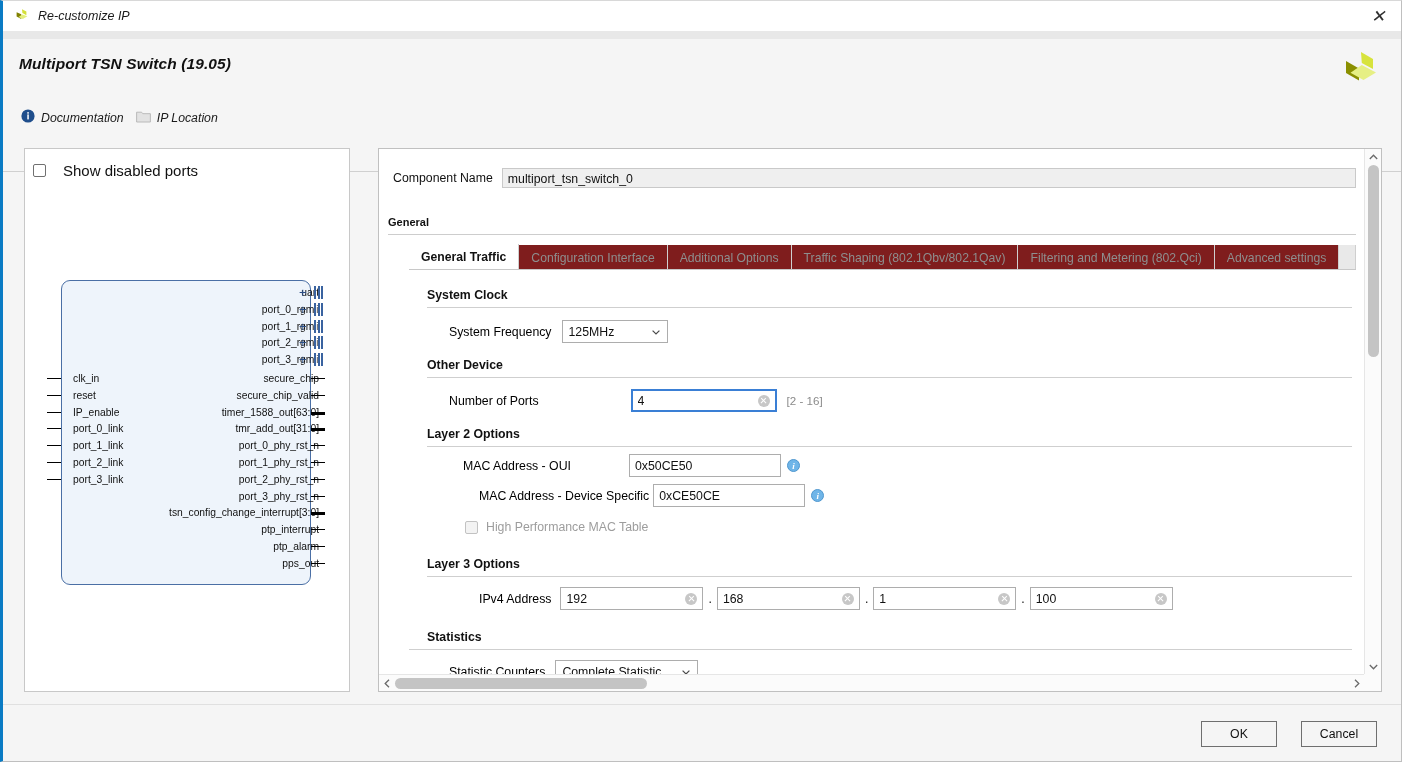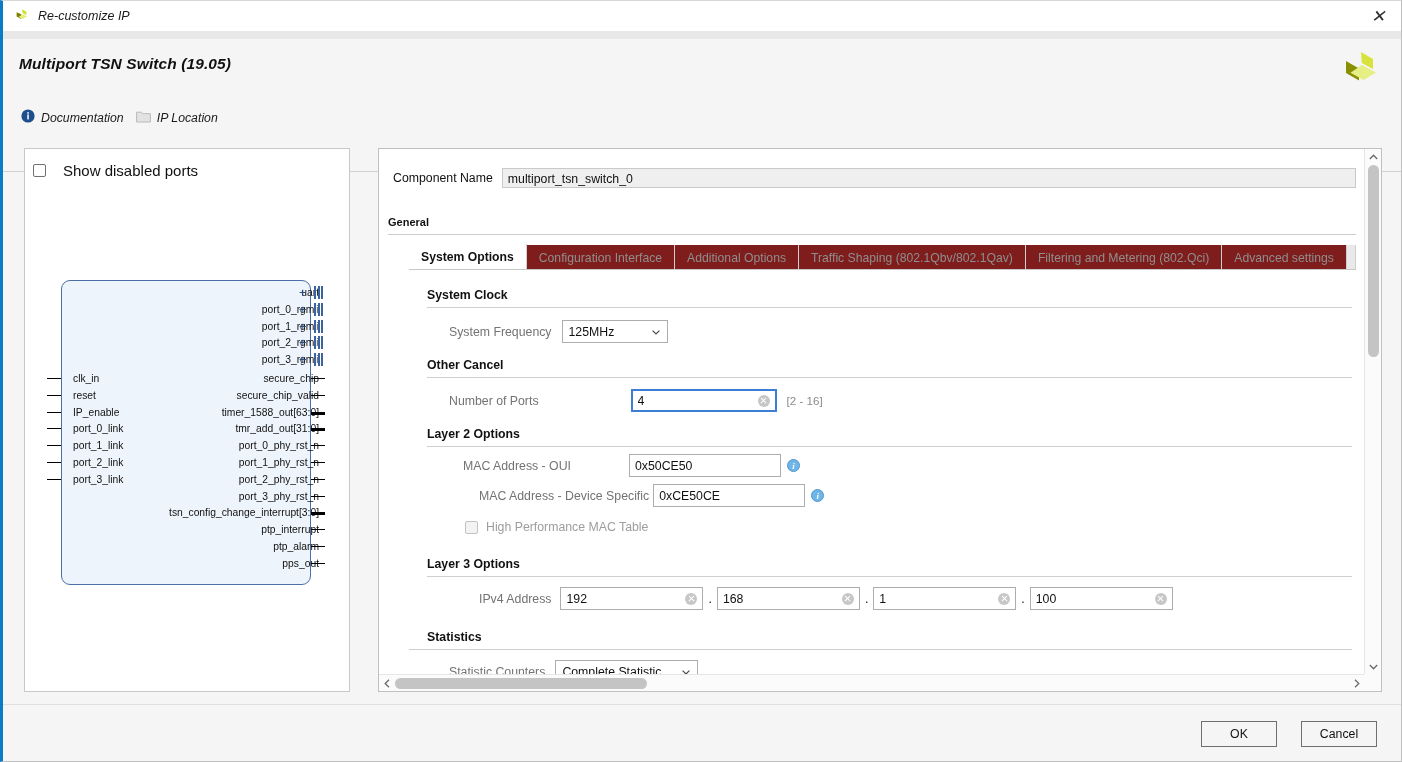--- a/index.html
+++ b/index.html
@@ -109,21 +109,21 @@
   .tabpanel{
     position:absolute;left:30px;top:120px;right:8px;bottom:0;
     border-top:1px solid #c8c8c8;background:#fff;
   }
 
   .sect{position:absolute;left:18px;right:4px;}
   .sect-title{font-size:12.3px;font-weight:bold;color:#111;}
   .sect-rule{margin-top:5px;height:1px;background:#cfcfcf;}
 
   .frow{position:absolute;display:flex;align-items:center;}
-  .flabel{font-size:12.3px;color:#737373;white-space:nowrap;}
+  .flabel{font-size:12.3px;color:#000000;white-space:nowrap;}
   .flabel.disabled{color:#9d9d9d;}
 
   select.combo{
     -webkit-appearance:none;appearance:none;
     height:23px;border:1px solid #adadad;background:#fff;
     font-family:"Liberation Sans",sans-serif;font-size:12.3px;color:#111;
     padding:0 24px 0 6px;box-sizing:border-box;border-radius:0;outline:none;
   }
   .combo-wrap{position:relative;display:inline-block;}
   .combo-arrow{
@@ -337,21 +337,21 @@
 
       <div class="comp-row">
         <span class="comp-label">Component Name</span>
         <span class="comp-field">multiport_tsn_switch_0</span>
       </div>
 
       <div class="group-title">General</div>
       <div class="group-rule"></div>
 
       <div class="tabstrip" id="tabstrip">
-          <div class="tab active">System Options</div>
+          <div class="tab active">General Traffic</div>
           <div class="tab">Configuration Interface</div>
           <div class="tab">Additional Options</div>
           <div class="tab">Traffic Shaping (802.1Qbv/802.1Qav)</div>
           <div class="tab">Filtering and Metering (802.Qci)</div>
           <div class="tab">Advanced settings</div>
           <div class="tabspill"></div>
         </div>
 
       <div class="tabpanel">
 
@@ -363,21 +363,21 @@
           <span class="flabel">System Frequency</span>
           <span class="combo-wrap" style="margin-left:10px;">
             <select class="combo" id="sysfreq" style="width:106px;"><option value="125MHz">125MHz</option><option value="100MHz">100MHz</option><option value="250MHz">250MHz</option></select>
             <svg class="combo-arrow" viewBox="0 0 8 5">
               <path d="M0.6 0.6 L4 4 L7.4 0.6" fill="none" stroke="#4a4a4a" stroke-width="1.2"></path>
             </svg>
           </span>
         </div>
 
         <div class="sect" style="top:88px;">
-          <div class="sect-title">Other Cancel</div>
+          <div class="sect-title">Other Device</div>
           <div class="sect-rule"></div>
         </div>
         <div class="frow" style="left:40px;top:119px;">
           <span class="flabel">Number of Ports</span>
           <span class="txtfield focused" style="width:146px;margin-left:92px;">
             <input id="nports" value="4" style="">
             <span class="clearx"></span>
           </span>
           <span class="hint">[2 - 16]</span>
         </div>

